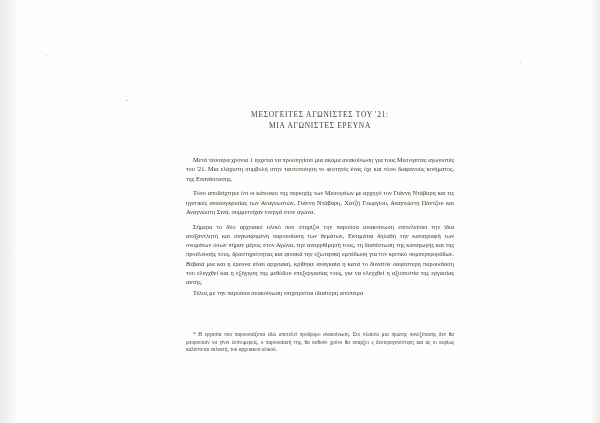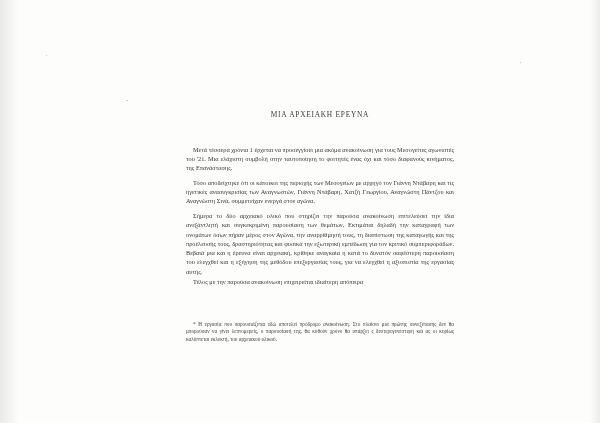--- a/index.html
+++ b/index.html
@@ -98,21 +98,22 @@
 
   <div class="marks">
     <div class="mark" style="left:46px; top:55px; width:1px; height:1px;"></div>
     <div class="mark" style="left:126px; top:100px; width:2px; height:1px;"></div>
     <div class="mark" style="left:520px; top:62px; width:1px; height:1px;"></div>
   </div>
 
   <div class="content">
 
     <div class="title-block">
-      <div class="title-line">ΜΙΑ ΑΡΧΕΙΑΚΗ ΕΡΕΥΝΑ</div>
+      <div class="title-line">ΜΕΣΟΓΕΙΤΕΣ ΑΓΩΝΙΣΤΕΣ ΤΟΥ '21:</div>
+      <div class="title-line">ΜΙΑ ΑΓΩΝΙΣΤΕΣ ΕΡΕΥΝΑ</div>
     </div>
 
     <div class="body-text">
       <p>Μετά τέσσερα χρόνια 1 έρχεται να προσεγγίσει μια ακόμα ανακοίνωση για τους Μεσογείτες αγωνιστές του '21. Μια ελάχιστη συμβολή στην ταυτοποίηση το φοιτητές ένας όχι και τόσο διαφανούς κινήματος, της Επανάστασης.</p>
       <div class="gap"></div>
       <p class="cont">Τόσο αποδείχτηκε ότι οι κάτοικοι της περιοχής των Μεσογείων με αρχηγό τον Γιάννη Ντάβαρη και τις ηγετικές ανασυγκρισίας των Αναγνωστών, Γιάννη Ντάβαρη, Χατζή Γεωργίου, Αναγνώστη Πάντζου και Αναγνώστη Σινά, συμμετείχαν ενεργά στον αγώνα.</p>
       <div class="gap"></div>
       <p class="cont">Σήμερα το δύο αρχειακό υλικό που στηρίζει την παρούσα ανακοίνωση επιτελεύσει την ίδια ανεξάντλητή και συγκεκριμένη παρουσίαση των θεμάτων, Εκτιμάται δηλαδή την καταγραφή των ονομάτων όσων πήραν μέρος στον Αγώνα, την αναρρίθμησή τους, τη διαπίστωση της καταγωγής και της προέλευσής τους, δραστηριότητας και φυσικά την εξωτερική εμπέδωση για τον κριτικό συμπεριφοράδων. Βεβαιά μια και η έρευνα είναι αρχειακή, κρίθηκε αναγκαία η κατά το δυνατόν σαφέστερη παρουσίαση του ελεγχθεί και η εξήγηση της μεθόδου επεξεργασίας τους, για να ελεγχθεί η αξιοπιστία της εργασίας αυτής.</p>
       <p class="cont">Τέλος με την παρούσα ανακοίνωση επιχειρείται ιδιαίτερη απόπειρα</p>
     </div>

